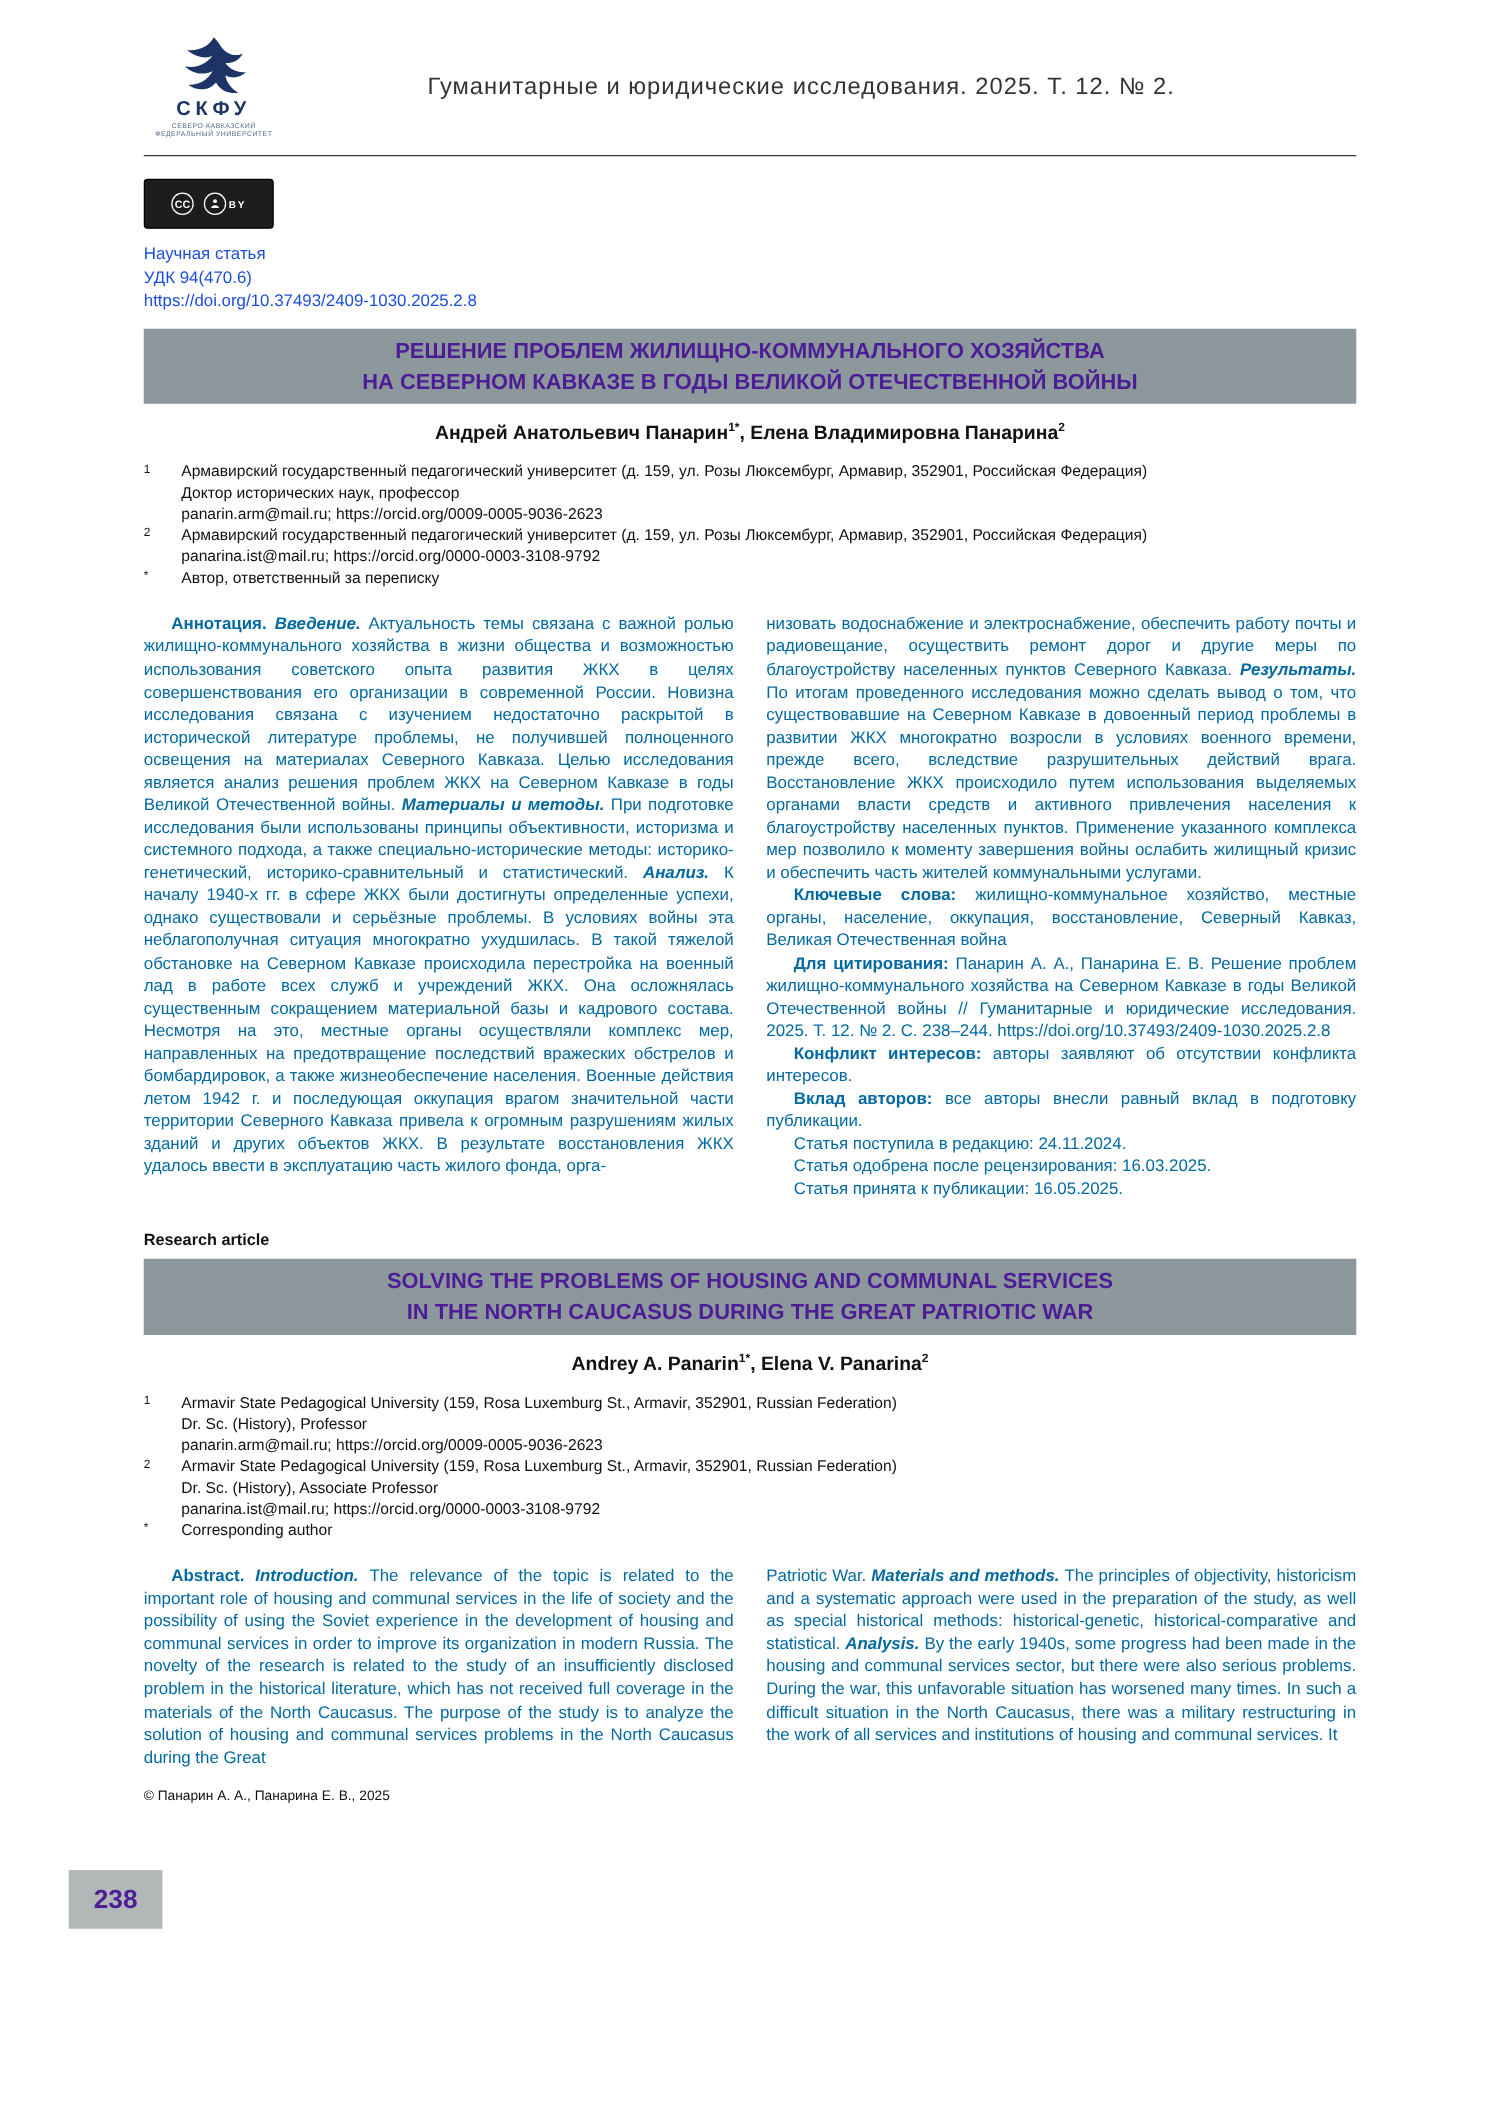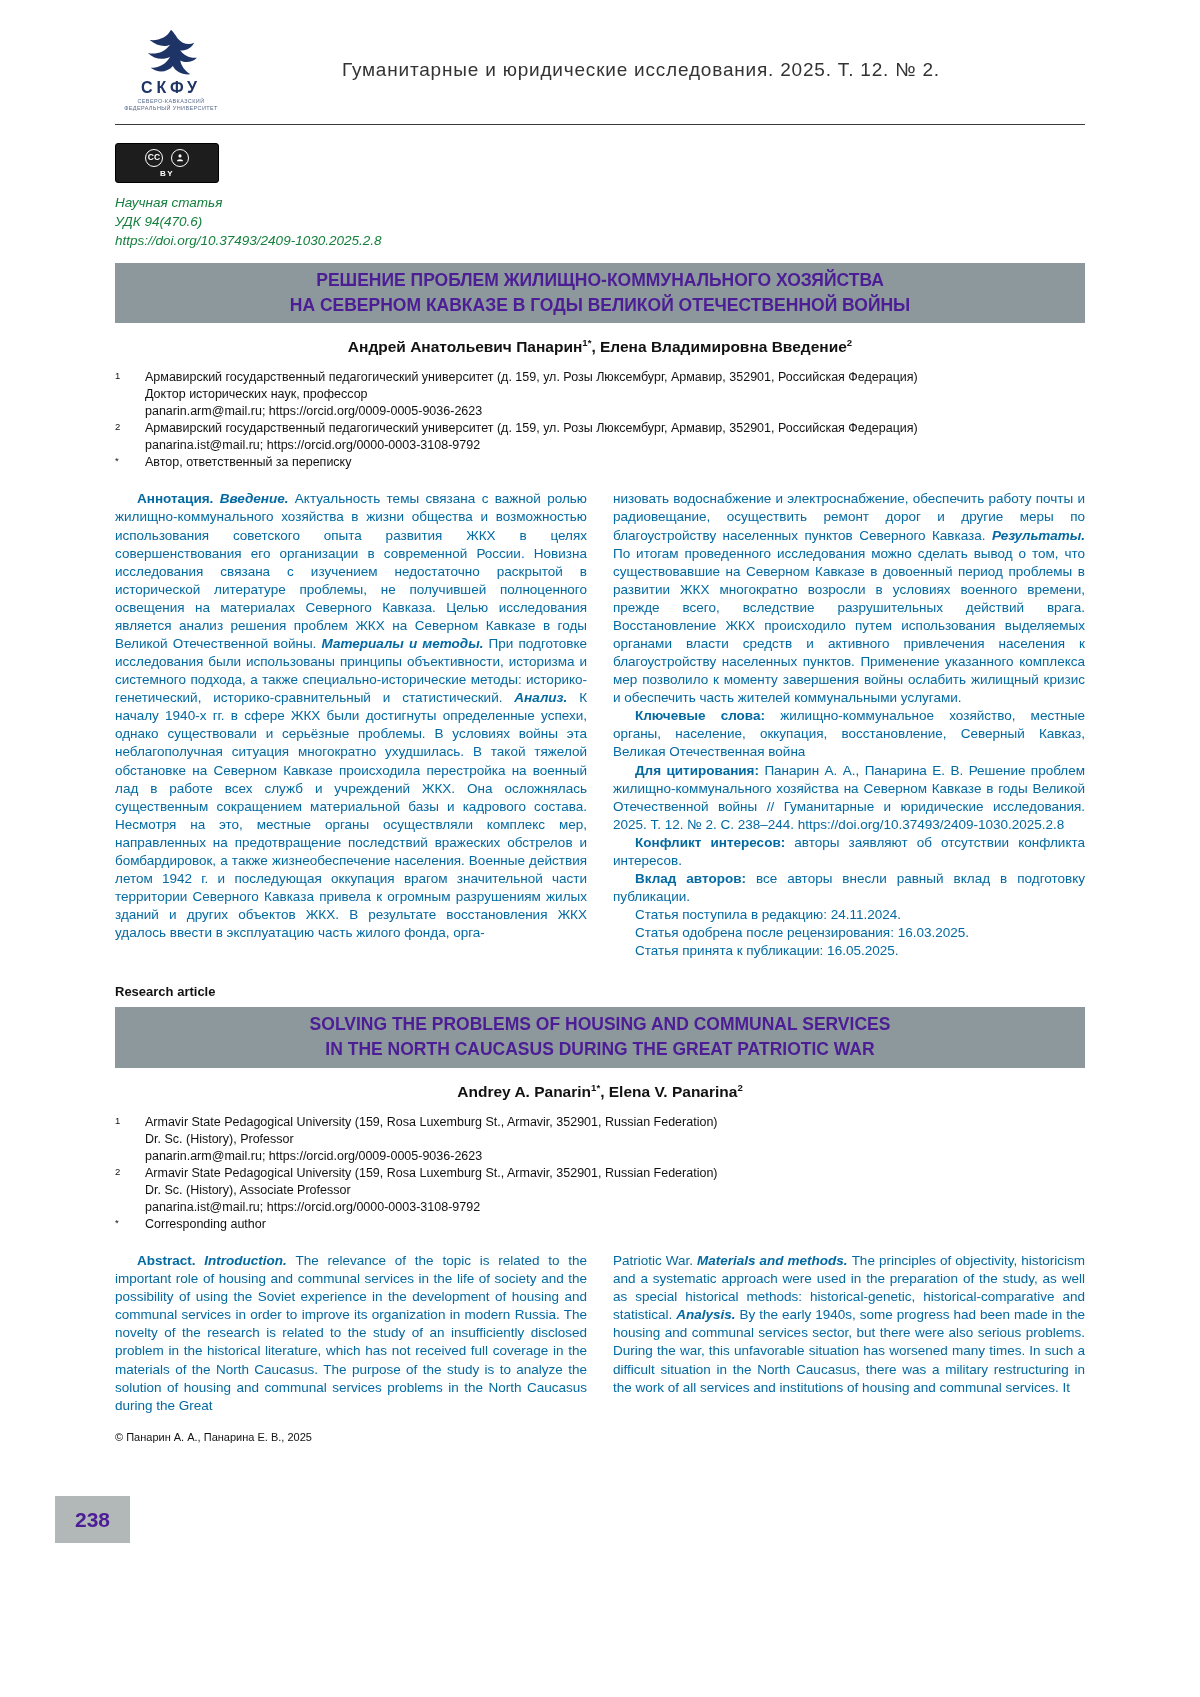--- a/index.html
+++ b/index.html
@@ -13,28 +13,28 @@
   
   .masthead{display:flex;align-items:center;min-height:92px;}
   .logo{width:112px;flex:none;display:flex;flex-direction:column;align-items:center;}
   .logo-acronym{font-weight:bold;color:#1e3466;font-size:16px;letter-spacing:4px;margin-top:1px;}
   .logo-subtitle{font-size:5.5px;color:#5a6b8c;text-align:center;line-height:1.35;letter-spacing:.4px;margin-top:1px;}
   .journal-line{flex:1;text-align:center;font-size:19px;color:#333;letter-spacing:.8px;padding-right:30px;}
   .header-divider{border:none;border-top:1.5px solid #3a3a3a;margin:8px 0 0 0;}
 
   
   .cc-badge{margin-top:18px;width:102px;height:38px;background:#1d1d1d;border:1px solid #000;border-radius:3px;
-    display:flex;flex-direction:column;align-items:center;justify-content:center;gap:2px;}
+    display:flex;flex-direction:row;align-items:center;justify-content:center;gap:2px;}
   .cc-circles{display:flex;gap:8px;align-items:center;}
   .cc-circle{width:16px;height:16px;border:1.5px solid #fff;border-radius:50%;color:#fff;font-size:8.5px;font-weight:bold;
     display:flex;align-items:center;justify-content:center;line-height:1;}
   .cc-by-text{color:#fff;font-size:8px;font-weight:bold;letter-spacing:1.5px;}
 
   
-  .meta{margin-top:11px;font-size:13.5px;line-height:1.4;color:#15803d;font-style:italic;}
+  .meta{margin-top:11px;font-size:13.5px;line-height:1.4;color:#1d4ed8;}
 
   
   .title-banner{margin-top:12px;background:#8c989c;color:#4c1d95;text-align:center;font-weight:bold;
     font-size:17.5px;line-height:1.42;padding:5px 10px 6px;}
 
   
   .authors{margin-top:15px;text-align:center;font-size:15.5px;font-weight:bold;color:#111;}
   sup{font-size:.62em;line-height:0;}
 
   
@@ -96,21 +96,21 @@
     <div>Научная статья</div>
     <div>УДК 94(470.6)</div>
     <div>https://doi.org/10.37493/2409-1030.2025.2.8</div>
   </div>
 
   <div class="title-banner">
     <div>РЕШЕНИЕ ПРОБЛЕМ ЖИЛИЩНО-КОММУНАЛЬНОГО ХОЗЯЙСТВА</div>
     <div>НА СЕВЕРНОМ КАВКАЗЕ В ГОДЫ ВЕЛИКОЙ ОТЕЧЕСТВЕННОЙ ВОЙНЫ</div>
   </div>
 
-  <div class="authors"><span style="font-weight: bold;">Андрей Анатольевич Панарин</span><sup style="font-weight: bold;">1*</sup><span style="font-weight: bold;">, </span><span style="font-weight: bold;">Елена Владимировна Введение</span><sup style="font-weight: bold;">2</sup></div>
+  <div class="authors"><span style="font-weight: bold;">Андрей Анатольевич Панарин</span><sup style="font-weight: bold;">1*</sup><span style="font-weight: bold;">, </span><span style="font-weight: bold;">Елена Владимировна Панарина</span><sup style="font-weight: bold;">2</sup></div>
 
   <div class="affiliations">
     <div class="aff-row">
       <span class="aff-marker">1</span>
       <div class="aff-body">
         <div>Армавирский государственный педагогический университет (д. 159, ул. Розы Люксембург, Армавир, 352901, Российская Федерация)</div>
         <div>Доктор исторических наук, профессор</div>
         <div>panarin.arm@mail.ru; https://orcid.org/0009-0005-9036-2623</div>
       </div>
     </div>

